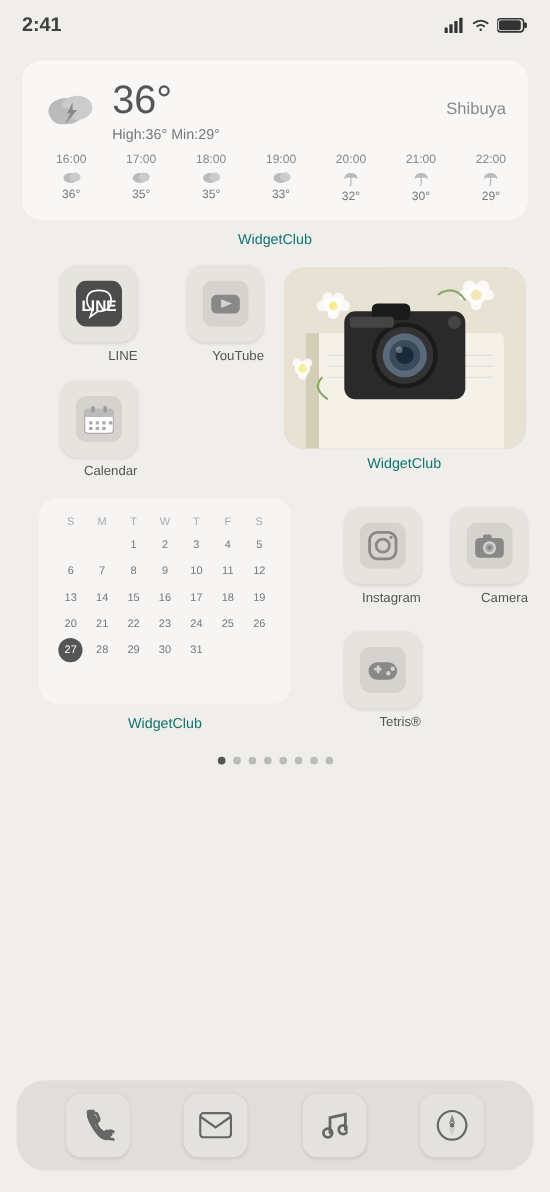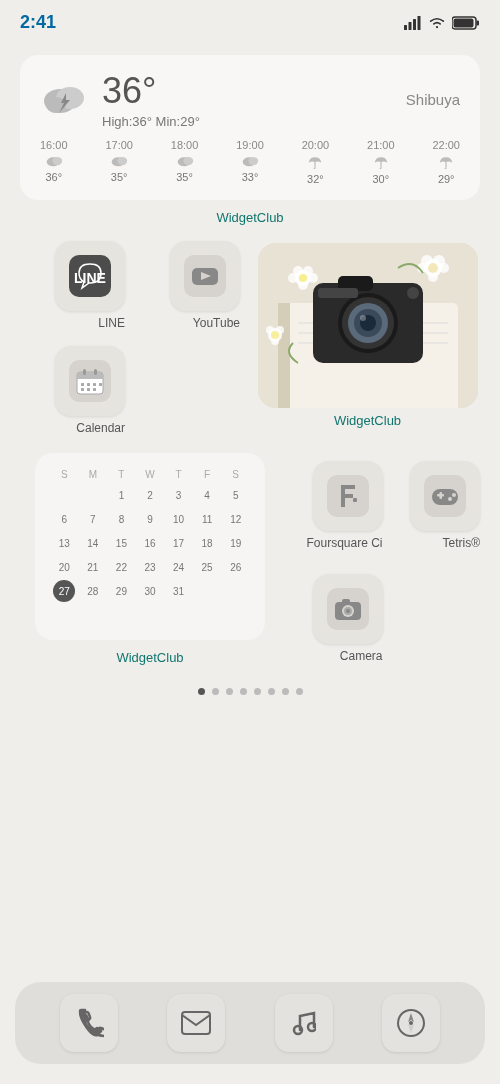--- a/index.html
+++ b/index.html
@@ -17,21 +17,21 @@
     .status-bar {
       display: flex;
       justify-content: space-between;
       align-items: center;
       padding: 10px 20px 5px;
       height: 40px;
     }
     .status-time {
       font-size: 18px;
       font-weight: 600;
-      color: #0369a1;
+      color: #404040;
     }
     .status-icons {
       display: flex;
       align-items: center;
       gap: 6px;
     }
 
     
     .weather-widget {
       margin: 15px 20px 10px;
@@ -67,20 +67,21 @@
     .weather-hourly {
       display: flex;
       justify-content: space-between;
       margin-top: 10px;
     }
     .weather-hour {
       display: flex;
       flex-direction: column;
       align-items: center;
       gap: 4px;
+      margin-left: 11px;
     }
     .weather-hour-time {
       font-size: 11px;
       color: #888;
     }
     .weather-hour-temp {
       font-size: 11px;
       color: #777;
     }
 
@@ -519,66 +520,65 @@
         <div class="cal-day"></div>
         <div class="cal-day"></div>
         <div class="cal-day"></div>
       </div>
     </div>
     <span class="section-label" style="margin-top:5px; margin-left:0;">WidgetClub</span>
   </div>
 
   <div style="display:grid; grid-template-columns:1fr 1fr; gap:5px; flex:1; margin-top:5px;">
 
-
     <div class="app-item">
       <div class="app-icon" style="background:#e6e4df;">
         <svg width="42" height="42" viewBox="0 0 42 42">
           <rect width="42" height="42" rx="10" fill="#d6d3ce"></rect>
-
-          <path d="M14 10 L28 10 L28 14 L18 14 L18 19 L26 19 L26 23 L18 23 L18 32 L14 32 Z" fill="#888"></path>
-
-          <rect x="26" y="23" width="4" height="4" rx="1" fill="#888"></rect>
+          <rect x="9" y="9" width="24" height="24" rx="7" fill="none" stroke="#888" stroke-width="2.5"></rect>
+          <circle cx="21" cy="21" r="6" fill="none" stroke="#888" stroke-width="2.5"></circle>
+          <circle cx="28.5" cy="13.5" r="1.5" fill="#888"></circle>
         </svg>
       </div>
-      <span class="app-label">Foursquare Ci</span>
-    </div>
+      <span class="app-label">Instagram</span>
+    </div>
+
 
     <div class="app-item">
       <div class="app-icon" style="background:#e6e4df;">
         <svg width="42" height="42" viewBox="0 0 42 42">
           <rect width="42" height="42" rx="10" fill="#d6d3ce"></rect>
 
-          <rect x="8" y="14" width="26" height="16" rx="8" fill="#888"></rect>
-
-          <rect x="13" y="19" width="7" height="2.5" rx="1" fill="#d6d3ce"></rect>
-          <rect x="15.5" y="17" width="2.5" height="7" rx="1" fill="#d6d3ce"></rect>
-
-          <circle cx="30" cy="20" r="2" fill="#d6d3ce"></circle>
-          <circle cx="26" cy="24" r="2" fill="#d6d3ce"></circle>
+          <rect x="8" y="14" width="26" height="18" rx="4" fill="#888"></rect>
+
+          <rect x="15" y="11" width="8" height="5" rx="2" fill="#888"></rect>
+
+          <circle cx="21" cy="23" r="6" fill="#d6d3ce"></circle>
+          <circle cx="21" cy="23" r="4" fill="#aaa"></circle>
+          <circle cx="21" cy="23" r="2" fill="#888"></circle>
         </svg>
       </div>
-      <span class="app-label">Tetris®</span>
+      <span class="app-label">Camera</span>
     </div>
 
     <div class="app-item">
       <div class="app-icon" style="background:#e6e4df;">
         <svg width="42" height="42" viewBox="0 0 42 42">
           <rect width="42" height="42" rx="10" fill="#d6d3ce"></rect>
 
-          <rect x="8" y="14" width="26" height="18" rx="4" fill="#888"></rect>
-
-          <rect x="15" y="11" width="8" height="5" rx="2" fill="#888"></rect>
-
-          <circle cx="21" cy="23" r="6" fill="#d6d3ce"></circle>
-          <circle cx="21" cy="23" r="4" fill="#aaa"></circle>
-          <circle cx="21" cy="23" r="2" fill="#888"></circle>
+          <rect x="8" y="14" width="26" height="16" rx="8" fill="#888"></rect>
+
+          <rect x="13" y="19" width="7" height="2.5" rx="1" fill="#d6d3ce"></rect>
+          <rect x="15.5" y="17" width="2.5" height="7" rx="1" fill="#d6d3ce"></rect>
+
+          <circle cx="30" cy="20" r="2" fill="#d6d3ce"></circle>
+          <circle cx="26" cy="24" r="2" fill="#d6d3ce"></circle>
         </svg>
       </div>
-      <span class="app-label">Camera</span>
+      <span class="app-label">Tetris®</span>
     </div>
   </div>
 </div>
 
 <div class="page-dots">
   <div class="dot active"></div>
   <div class="dot"></div>
   <div class="dot"></div>
   <div class="dot"></div>
   <div class="dot"></div>

